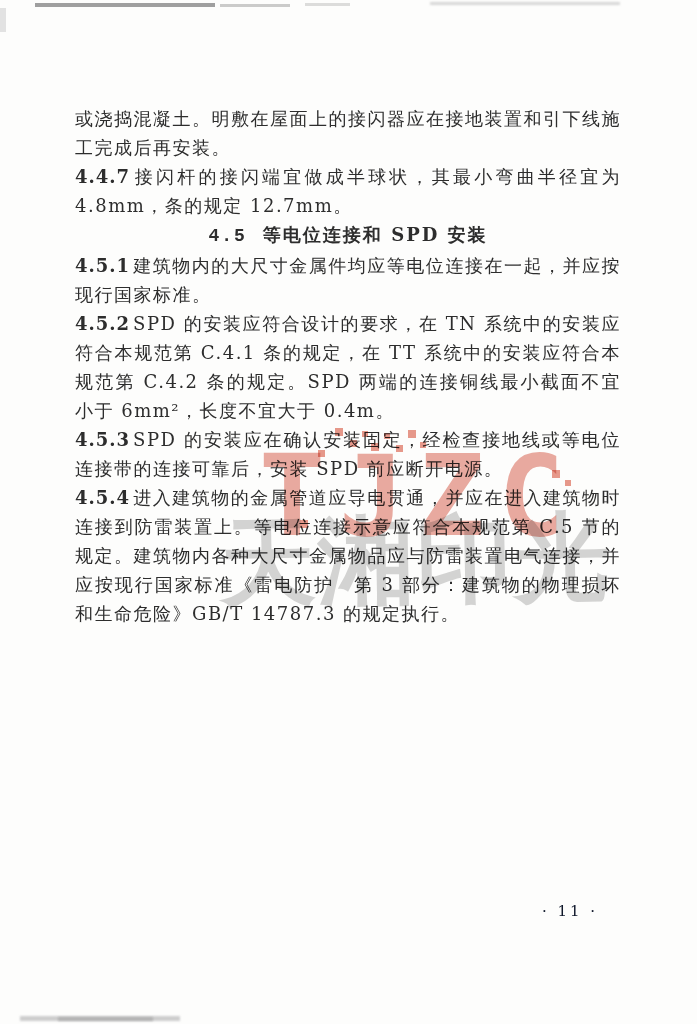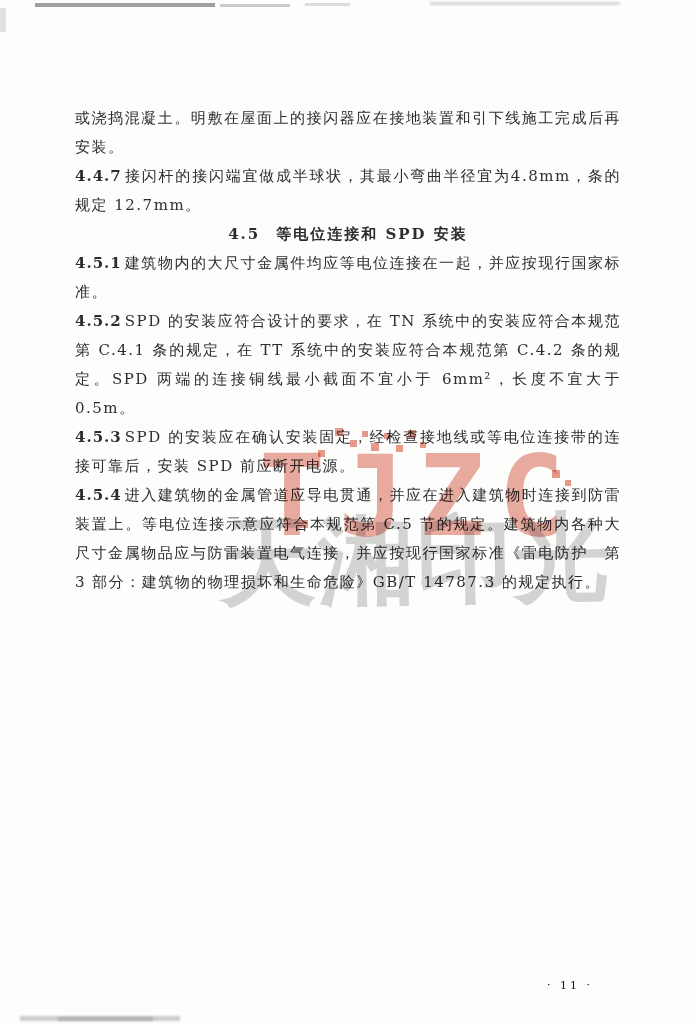--- a/index.html
+++ b/index.html
@@ -16,33 +16,33 @@
   .art-top-2{left:220px;top:4px;width:70px;height:3px;background:#9a9a9a;opacity:.5;filter:blur(.7px);}
   .art-top-3{left:305px;top:3px;width:45px;height:3px;background:#ababab;opacity:.4;filter:blur(.7px);}
   .art-top-4{left:430px;top:2px;width:190px;height:3px;background:#b3b3b3;opacity:.5;filter:blur(.8px);}
   .art-left{left:0;top:8px;width:6px;height:24px;background:#dcdcdc;opacity:.8;filter:blur(.5px);}
   .art-bot-1{left:20px;top:1016px;width:160px;height:5px;background:#c2c2c2;opacity:.8;filter:blur(1px);}
   .art-bot-2{left:58px;top:1017px;width:95px;height:4px;background:#a8a8a8;opacity:.7;filter:blur(.8px);}
 
   
   .text-block{
     position:absolute;left:75px;top:104px;width:546px;
-    font-size:15px;line-height:29px;letter-spacing:1.5px;
+    font-size:18px;line-height:29px;letter-spacing:1.5px;
     color:#2d2d2d;
     text-align:justify;text-align-last:left;text-justify:inter-character;
   }
   .text-block p{margin:0;}
   .clause-num{font-weight:bold;letter-spacing:1px;}
   .clause-num:not(:empty){margin-right:3px;}
   .section-heading{
     margin:13px 0 12px 0;
     text-align:center;text-align-last:center;
     font-weight:bold;letter-spacing:2px;
   }
-  .section-heading .h-num{margin-right:16px;}
+  .section-heading .h-num{margin-right:16px;font-family:Liberation Mono, monospace;}
 
   
   .wm-letters{
     position:absolute;left:255px;top:436px;width:390px;height:130px;
     font-family:"DejaVu Sans Mono","Liberation Mono",monospace;
     font-weight:bold;font-size:112px;line-height:120px;
     letter-spacing:14px;color:rgba(219,110,93,.58);
     mix-blend-mode:multiply;transform:scaleX(.98);
     pointer-events:none;white-space:nowrap;
   }
@@ -50,22 +50,22 @@
     position:absolute;left:220px;top:508px;width:400px;height:110px;
     font-weight:bold;font-size:96px;line-height:104px;
     letter-spacing:2px;color:rgba(115,115,115,.30);
     mix-blend-mode:multiply;transform:rotate(-1deg);
     pointer-events:none;white-space:nowrap;
   }
   .px-dot{position:absolute;background:#e2806f;opacity:.8;mix-blend-mode:multiply;}
 
   
   .page-footer{
-    position:absolute;left:528px;top:979px;width:84px;
-    text-align:center;font-size:11px;letter-spacing:3px;color:#0f172a;
+    position:absolute;left:528px;top:902px;width:84px;
+    text-align:center;font-size:15px;letter-spacing:3px;color:#0f172a;
   }
 </style>
 </head>
 <body>
 
 <div class="scan-page">
 
   <div class="artifact art-top-1"></div>
   <div class="artifact art-top-2"></div>
   <div class="artifact art-top-3"></div>
@@ -77,21 +77,21 @@
   <div class="text-block">
 
     <p><span class="clause-num"></span><span>或浇捣混凝土。明敷在屋面上的接闪器应在接地装置和引下线施工完成后再安装。</span></p>
 
     <p><span class="clause-num">4.4.7</span><span>接闪杆的接闪端宜做成半球状，其最小弯曲半径宜为4.8mm，条的规定 12.7mm。</span></p>
 
     <p class="section-heading"><span class="h-num">4.5</span><span>等电位连接和 SPD 安装</span></p>
 
     <p><span class="clause-num">4.5.1</span><span>建筑物内的大尺寸金属件均应等电位连接在一起，并应按现行国家标准。</span></p>
 
-    <p><span class="clause-num">4.5.2</span><span>SPD 的安装应符合设计的要求，在 TN 系统中的安装应符合本规范第 C.4.1 条的规定，在 TT 系统中的安装应符合本规范第 C.4.2 条的规定。SPD 两端的连接铜线最小截面不宜小于 6mm²，长度不宜大于 0.5m。</span></p>
+    <p><span class="clause-num">4.5.2</span><span>SPD 的安装应符合设计的要求，在 TN 系统中的安装应符合本规范第 C.4.1 条的规定，在 TT 系统中的安装应符合本规范第 C.4.2 条的规定。SPD 两端的连接铜线最小截面不宜小于 6mm²，长度不宜大于 0.4m。</span></p>
 
     <p><span class="clause-num">4.5.3</span><span>SPD 的安装应在确认安装固定，经检查接地线或等电位连接带的连接可靠后，安装 SPD 前应断开电源。</span></p>
 
     <p><span class="clause-num">4.5.4</span><span>进入建筑物的金属管道应导电贯通，并应在进入建筑物时连接到防雷装置上。等电位连接示意应符合本规范第 C.5 节的规定。建筑物内各种大尺寸金属物品应与防雷装置电气连接，并应按现行国家标准《雷电防护　第 3 部分：建筑物的物理损坏和生命危险》GB/T 14787.3 的规定执行。</span></p>
   </div>
 
   <div class="wm-chinese">天湘印光</div>
   <div class="wm-letters">TJZC</div>
 
   <div class="px-dot" style="left:335px;top:428px;width:8px;height:8px;"></div>

